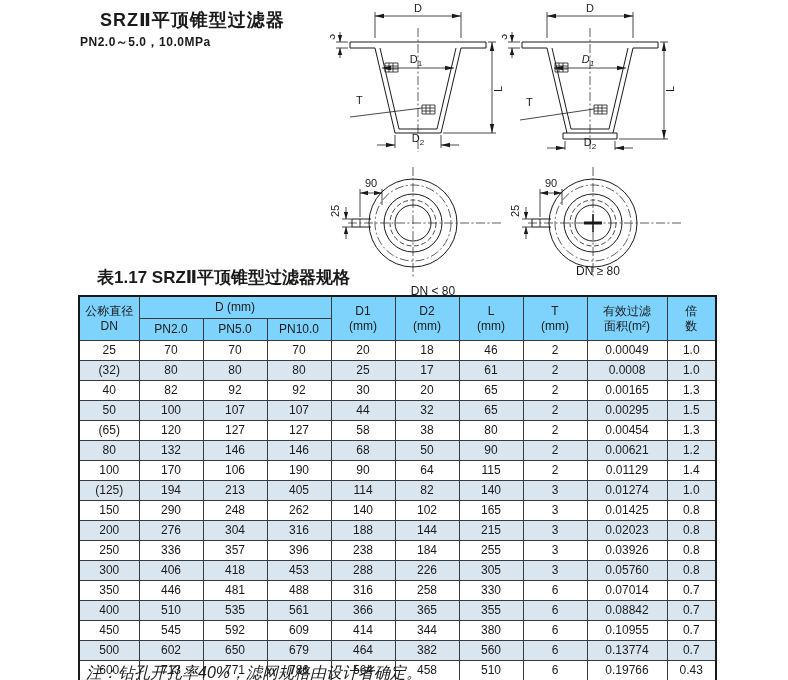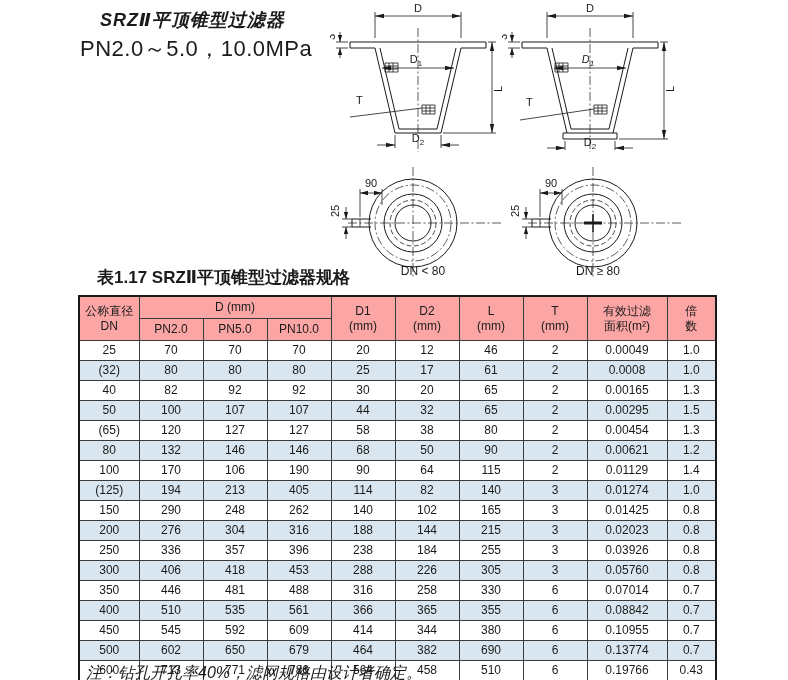--- a/index.html
+++ b/index.html
@@ -1,25 +1,25 @@
 <!DOCTYPE html>
 <html><head>
 <meta charset="utf-8">
 <style>
   html,body{margin:0;padding:0;background:#fff;}
   .page{
     position:relative;width:788px;height:680px;background:#ffffff;
     font-family:"Liberation Sans","DejaVu Sans",sans-serif;color:#1a1a1a;overflow:hidden;
   }
-  .title{position:absolute;left:100px;top:8px;font-size:18px;font-weight:bold;letter-spacing:1px;font-style:italic;}
-  .subtitle{position:absolute;left:80px;top:34px;font-size:22px;font-weight:400;letter-spacing:0.5px;}
+  .title{position:absolute;left:100px;top:8px;font-size:18px;font-weight:bold;letter-spacing:1px;}
+  .subtitle{position:absolute;left:80px;top:34px;font-size:12px;font-weight:700;letter-spacing:0.5px;}
   .caption{position:absolute;left:97px;top:266px;font-size:17px;font-weight:600;}
   .note{position:absolute;left:86px;top:663px;font-size:16px;font-style:italic;}
   .dn-caption{position:absolute;top:264px;width:90px;text-align:center;font-size:12px;}
-  .dn-left{left:378px;}
+  .dn-left{left:388px;margin-top:20px;}
   .dn-right{left:553px;text-align:center;}
 
   .diag{position:absolute;}
   .dline{stroke:#1a1a1a;stroke-width:1;fill:none;}
   .dthin{stroke:#1a1a1a;stroke-width:0.8;fill:none;}
   .cline{stroke:#1a1a1a;stroke-width:0.7;fill:none;stroke-dasharray:9 2.5 2 2.5;}
   .dash{stroke:#1a1a1a;stroke-width:0.8;fill:none;stroke-dasharray:5 2.5;}
   .arr{fill:#1a1a1a;stroke:none;}
   svg text{font-family:"Liberation Sans","DejaVu Sans",sans-serif;font-size:11px;fill:#1a1a1a;}
   svg .sub{font-size:8px;}
@@ -27,21 +27,21 @@
   table.spec{
     position:absolute;left:78px;top:295px;width:637px;
     border-collapse:collapse;table-layout:fixed;
     font-size:12px;color:#1a1a1a;
   }
   table.spec th,table.spec td{
     border:1px solid #3a3a3a;text-align:center;vertical-align:middle;
     padding:0;font-weight:normal;line-height:1.25;
   }
   table.spec{border:2px solid #1a1a1a;}
-  table.spec thead th{background:#fca5a5;height:21px;}
+  table.spec thead th{background:#7dd3fc;height:21px;}
   table.spec tbody td{height:19px;background:#ffffff;}
   table.spec tbody tr.alt td{background:#d9e6ef;}
 </style>
 </head>
 <body>
 
 <div class="page">
 
   <div class="title">SRZⅡ平顶锥型过滤器</div>
   <div class="subtitle">PN2.0～5.0，10.0MPa</div>
@@ -184,21 +184,21 @@
         <th>PN10.0</th>
       </tr>
     </thead>
     <tbody id="spec-tbody">
         <tr>
           <td>25</td>
           <td>70</td>
           <td>70</td>
           <td>70</td>
           <td>20</td>
-          <td>12</td>
+          <td>18</td>
           <td>46</td>
           <td>2</td>
           <td>0.00049</td>
           <td>1.0</td>
         </tr>
         <tr class="alt">
           <td>(32)</td>
           <td>80</td>
           <td>80</td>
           <td>80</td>
@@ -365,21 +365,21 @@
           <td>0.10955</td>
           <td>0.7</td>
         </tr>
         <tr class="alt">
           <td>500</td>
           <td>602</td>
           <td>650</td>
           <td>679</td>
           <td>464</td>
           <td>382</td>
-          <td>690</td>
+          <td>560</td>
           <td>6</td>
           <td>0.13774</td>
           <td>0.7</td>
         </tr>
         <tr>
           <td>600</td>
           <td>713</td>
           <td>771</td>
           <td>786</td>
           <td>564</td>

